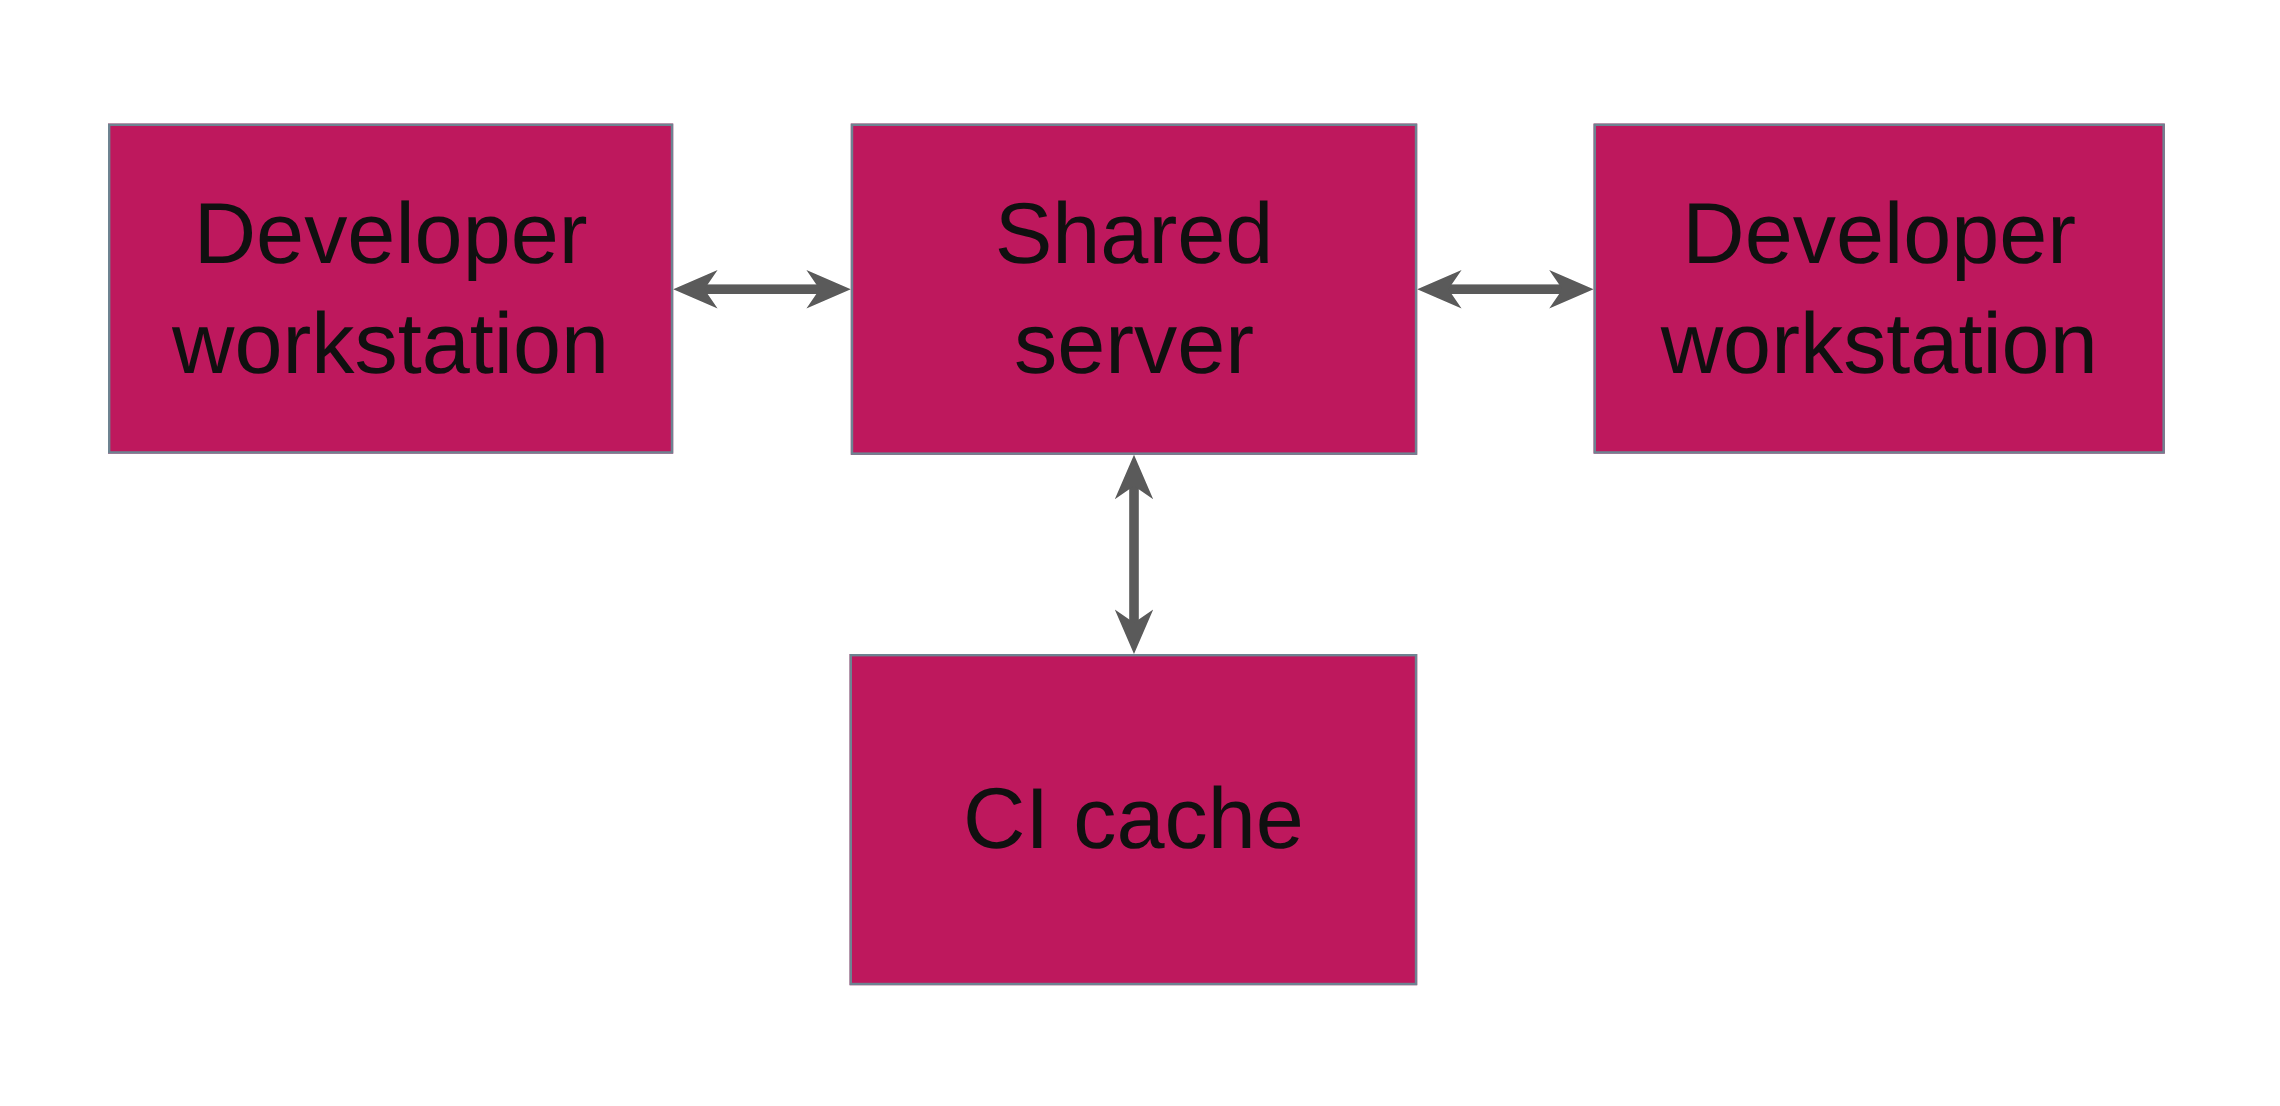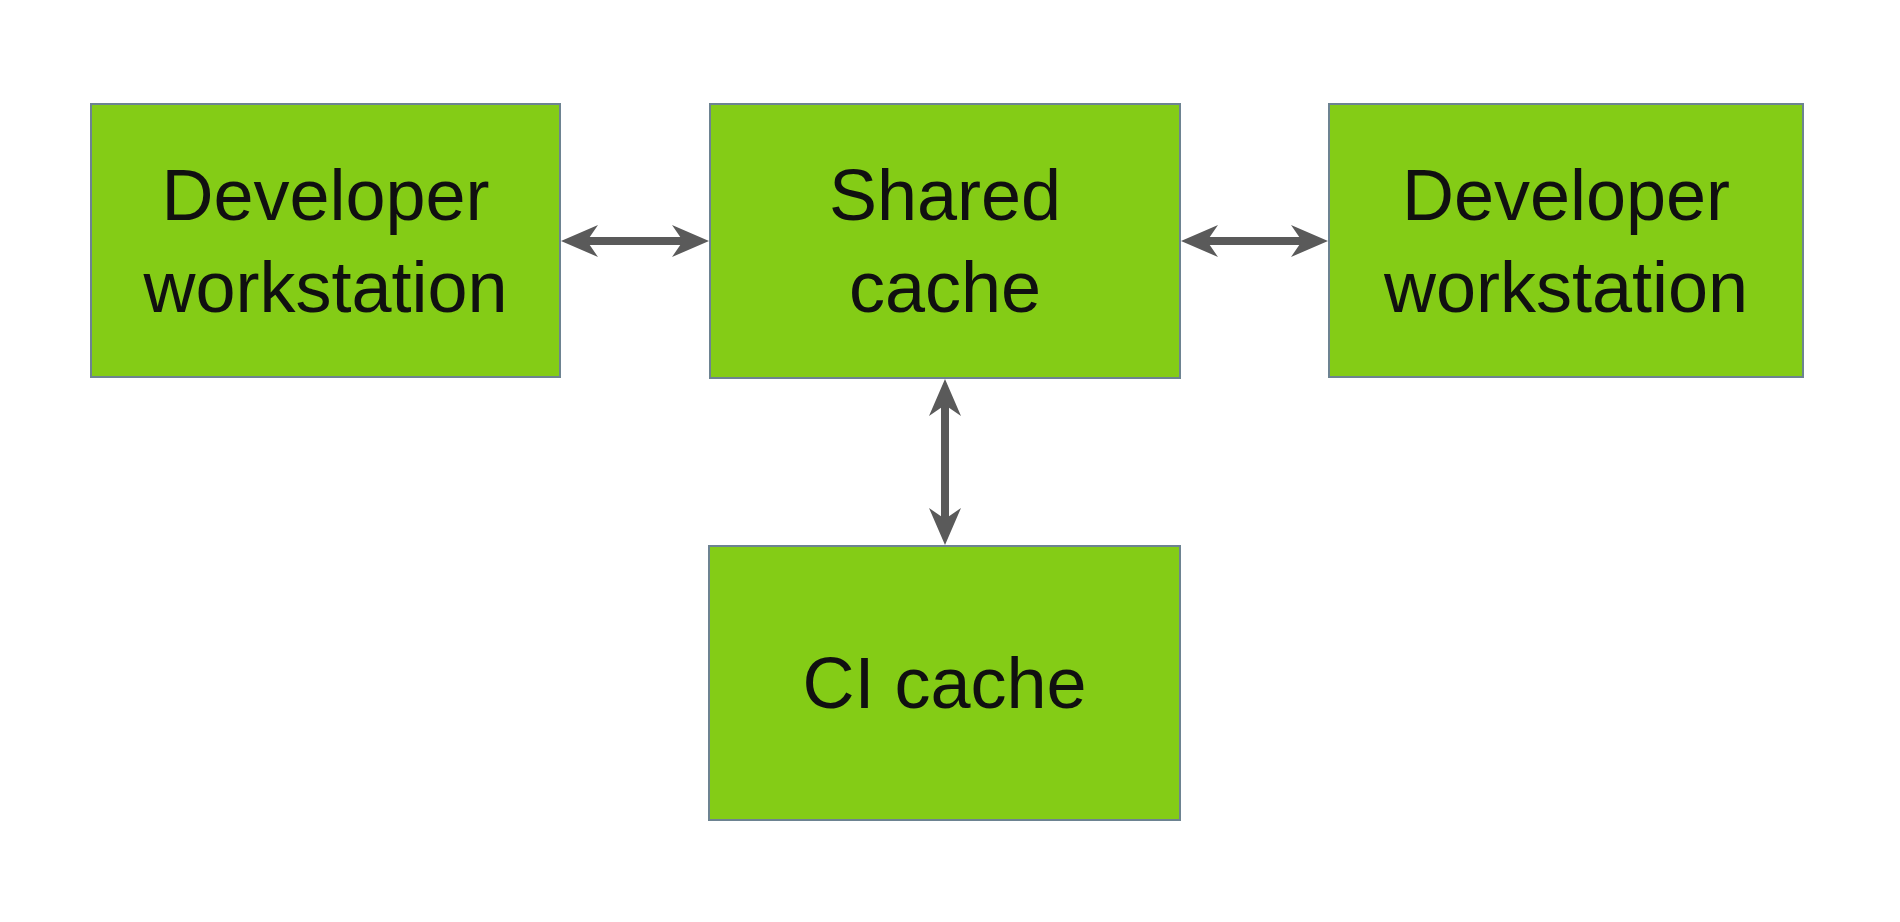--- a/index.html
+++ b/index.html
@@ -10,21 +10,21 @@
   }
   .canvas {
     position: relative;
     width: 1900px;
     height: 922px;
     background: #ffffff;
     overflow: hidden;
   }
   .node {
     position: absolute;
-    background: #84cc16;
+    background: #be185d;
     border: 2px solid #6d8391;
     box-sizing: border-box;
     display: flex;
     align-items: center;
     justify-content: center;
     text-align: center;
     padding: 0 20px;
   }
   .node-label {
     font-size: 72px;
@@ -47,21 +47,21 @@
 </head>
 <body>
 
 <div class="canvas">
 
   <div class="node node-dev-left">
     <span class="node-label">Developer workstation</span>
   </div>
 
   <div class="node node-cache">
-    <span class="node-label">Shared cache</span>
+    <span class="node-label">Shared server</span>
   </div>
 
   <div class="node node-dev-right">
     <span class="node-label">Developer workstation</span>
   </div>
 
   <div class="node node-ci">
     <span class="node-label">CI cache</span>
   </div>
 

